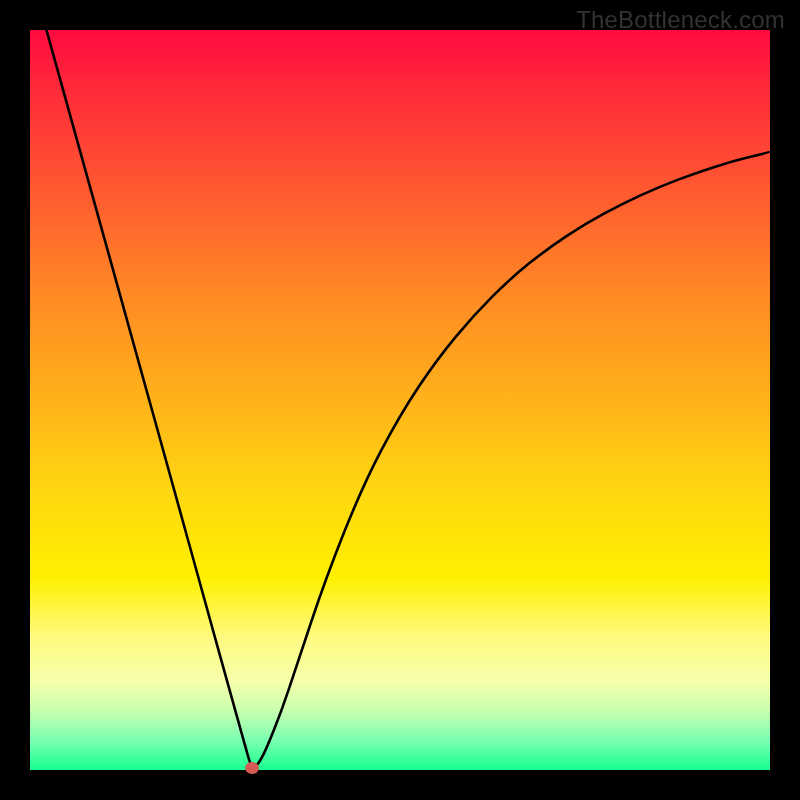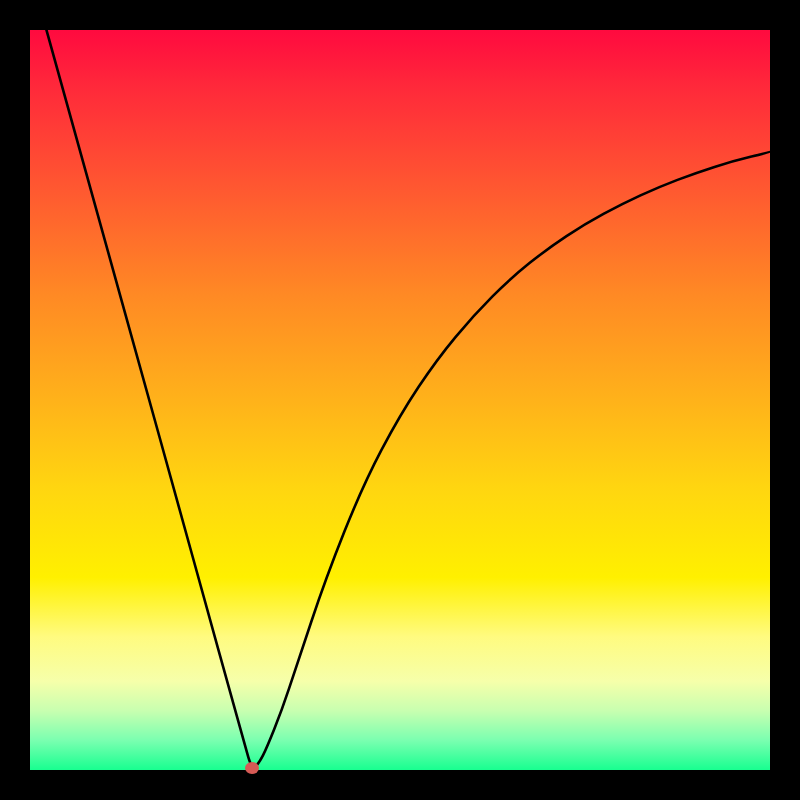--- a/index.html
+++ b/index.html
@@ -52,20 +52,21 @@
     width: 14px;
     height: 12px;
     border-radius: 50%;
     background: #d65a55;
   }
 </style>
 </head>
 <body>
 
 <div class="outer">
+  <div class="watermark">TheBottleneck.com</div>
 
   <div class="plot">
     <svg class="curve" viewBox="0 0 740 740" preserveAspectRatio="none">
       <path fill="none" stroke="#000" stroke-width="2.6" stroke-linecap="round" stroke-linejoin="round" d="M 0 -59.200000000000045 Q 0 -59.200000000000045 18.5 7.399999999999977 Q 37 74 55.5 140.60000000000002 Q 74 207.20000000000005 92.5 273.8 Q 111 340.4 129.5 407 Q 148 473.6 162.8 527.25 Q 177.6 580.9 188.7 620.86 Q 199.8 660.82 207.2 687.46 Q 214.6 714.1 218.3 727.05 Q 222 740 225.7 736.3 Q 229.4 732.6 233.10000000000002 725.2 Q 236.8 717.8 244.20000000000002 699.3 Q 251.60000000000002 680.8 259 658.5999999999999 Q 266.4 636.4 281.2 592 Q 296 547.6 314.5 501.35 Q 333 455.09999999999997 351.5 419.95 Q 370 384.8 388.5 357.04999999999995 Q 407.00000000000006 329.29999999999995 425.5 307.1 Q 444 284.90000000000003 462.5 266.4 Q 481 247.89999999999998 499.5 233.10000000000002 Q 518 218.30000000000007 536.5 206.09000000000003 Q 555 193.88 573.5 183.89 Q 592 173.89999999999998 610.5 165.39000000000004 Q 629 156.8800000000001 647.5 149.85000000000002 Q 666 142.81999999999994 684.5 136.89999999999998 Q 703 130.98000000000002 721.5 126.54000000000002 T 740 122.10000000000002"></path>
     </svg>
     <div class="dot" style="left: 215px; top: 732px; background: rgb(214, 90, 85);"></div>
   </div>
 </div>
 
 </body></html>

